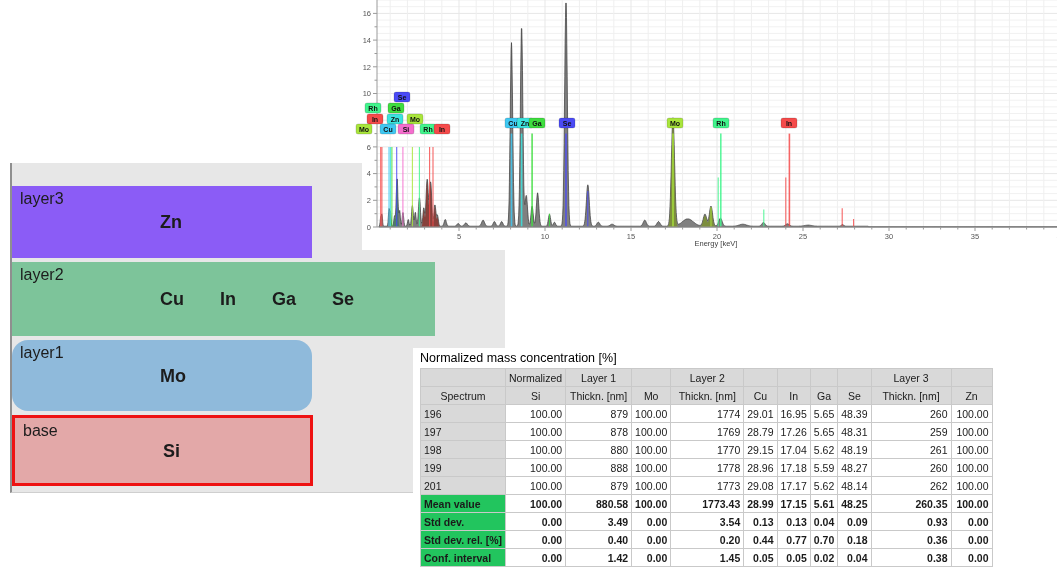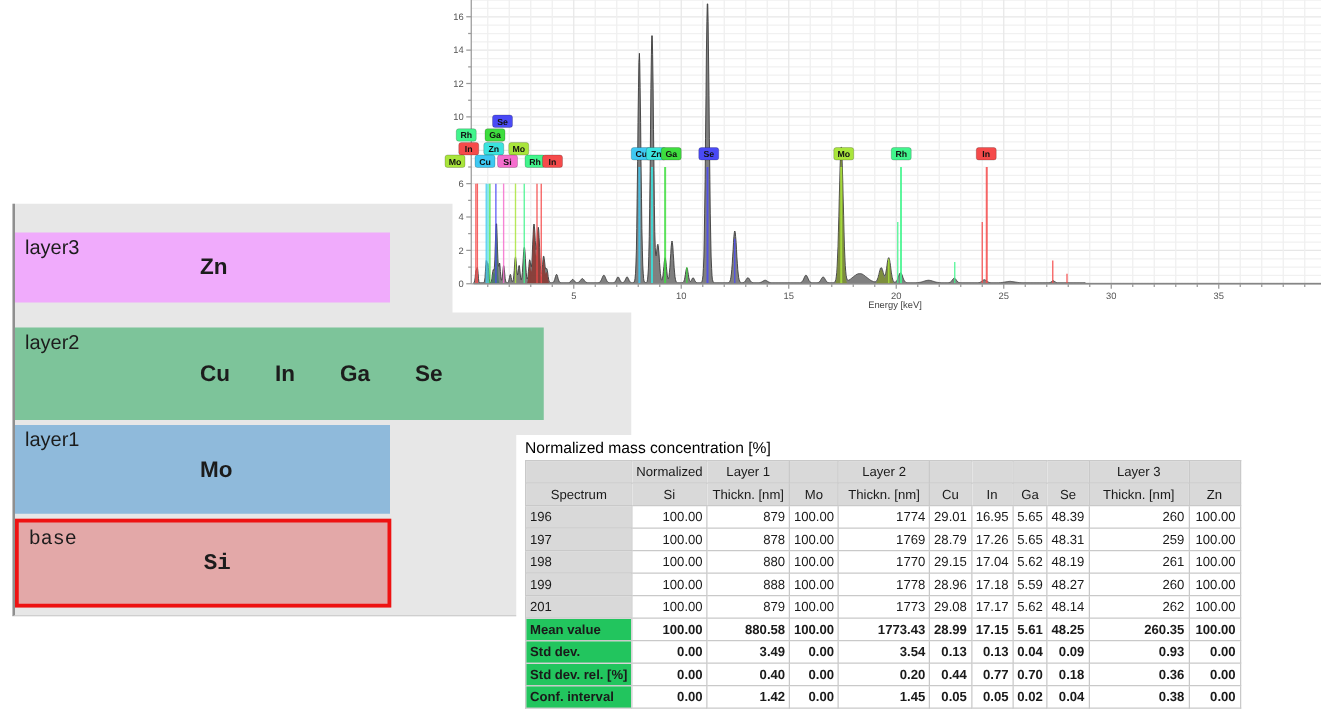--- a/index.html
+++ b/index.html
@@ -31,42 +31,42 @@
   td.rowhead{background:#d9d9d9;text-align:left;}
   td.sumlabel{text-align:left;font-weight:bold;background:#22c55e;}
   tr.sum td{font-weight:bold;}
 </style>
 </head>
 <body>
 
 <div class="stage">
   <div class="gray-panel"></div>
   <div id="layers-root">
-      <div class="layer-bar" style="left: 12px; top: 186px; width: 300px; height: 56px; background: #f0abfc; text-decoration: underline;">
+      <div class="layer-bar" style="left: 12px; top: 186px; width: 300px; height: 72px; background: #8b5cf6; text-decoration: underline;">
         <span class="bar-name">layer3</span>
         <div class="bar-els">
           <span>Zn</span>
         </div>
       </div>
       <div class="layer-bar" style="left: 12px; top: 262px; width: 423px; height: 74px; background: rgb(125, 196, 154);">
         <span class="bar-name">layer2</span>
         <div class="bar-els">
           <span>Cu</span>
           <span>In</span>
           <span>Ga</span>
           <span>Se</span>
         </div>
       </div>
-      <div class="layer-bar" style="left: 12px; top: 340px; width: 300px; height: 71px; background: rgb(143, 186, 219);">
+      <div class="layer-bar" style="left: 12px; top: 340px; width: 300px; height: 71px; background: rgb(143, 186, 219); border-radius: 16px;">
         <span class="bar-name">layer1</span>
         <div class="bar-els">
           <span>Mo</span>
         </div>
       </div>
-      <div class="layer-bar selected" style="left: 12px; top: 415px; width: 301px; height: 71px; background: rgb(227, 168, 168); font-family: Liberation Mono, monospace;">
+      <div class="layer-bar selected" style="left: 12px; top: 415px; width: 301px; height: 71px; background: rgb(227, 168, 168);">
         <span class="bar-name">base</span>
         <div class="bar-els">
           <span>Si</span>
         </div>
       </div>
     </div>
   <div class="chart-panel">
     <div id="chart-root">
         <svg width="705" height="250" viewBox="0 0 705 250">
           <line x1="15" y1="220.3" x2="705" y2="220.3" stroke="#f1f1f1" stroke-width="1"></line>

